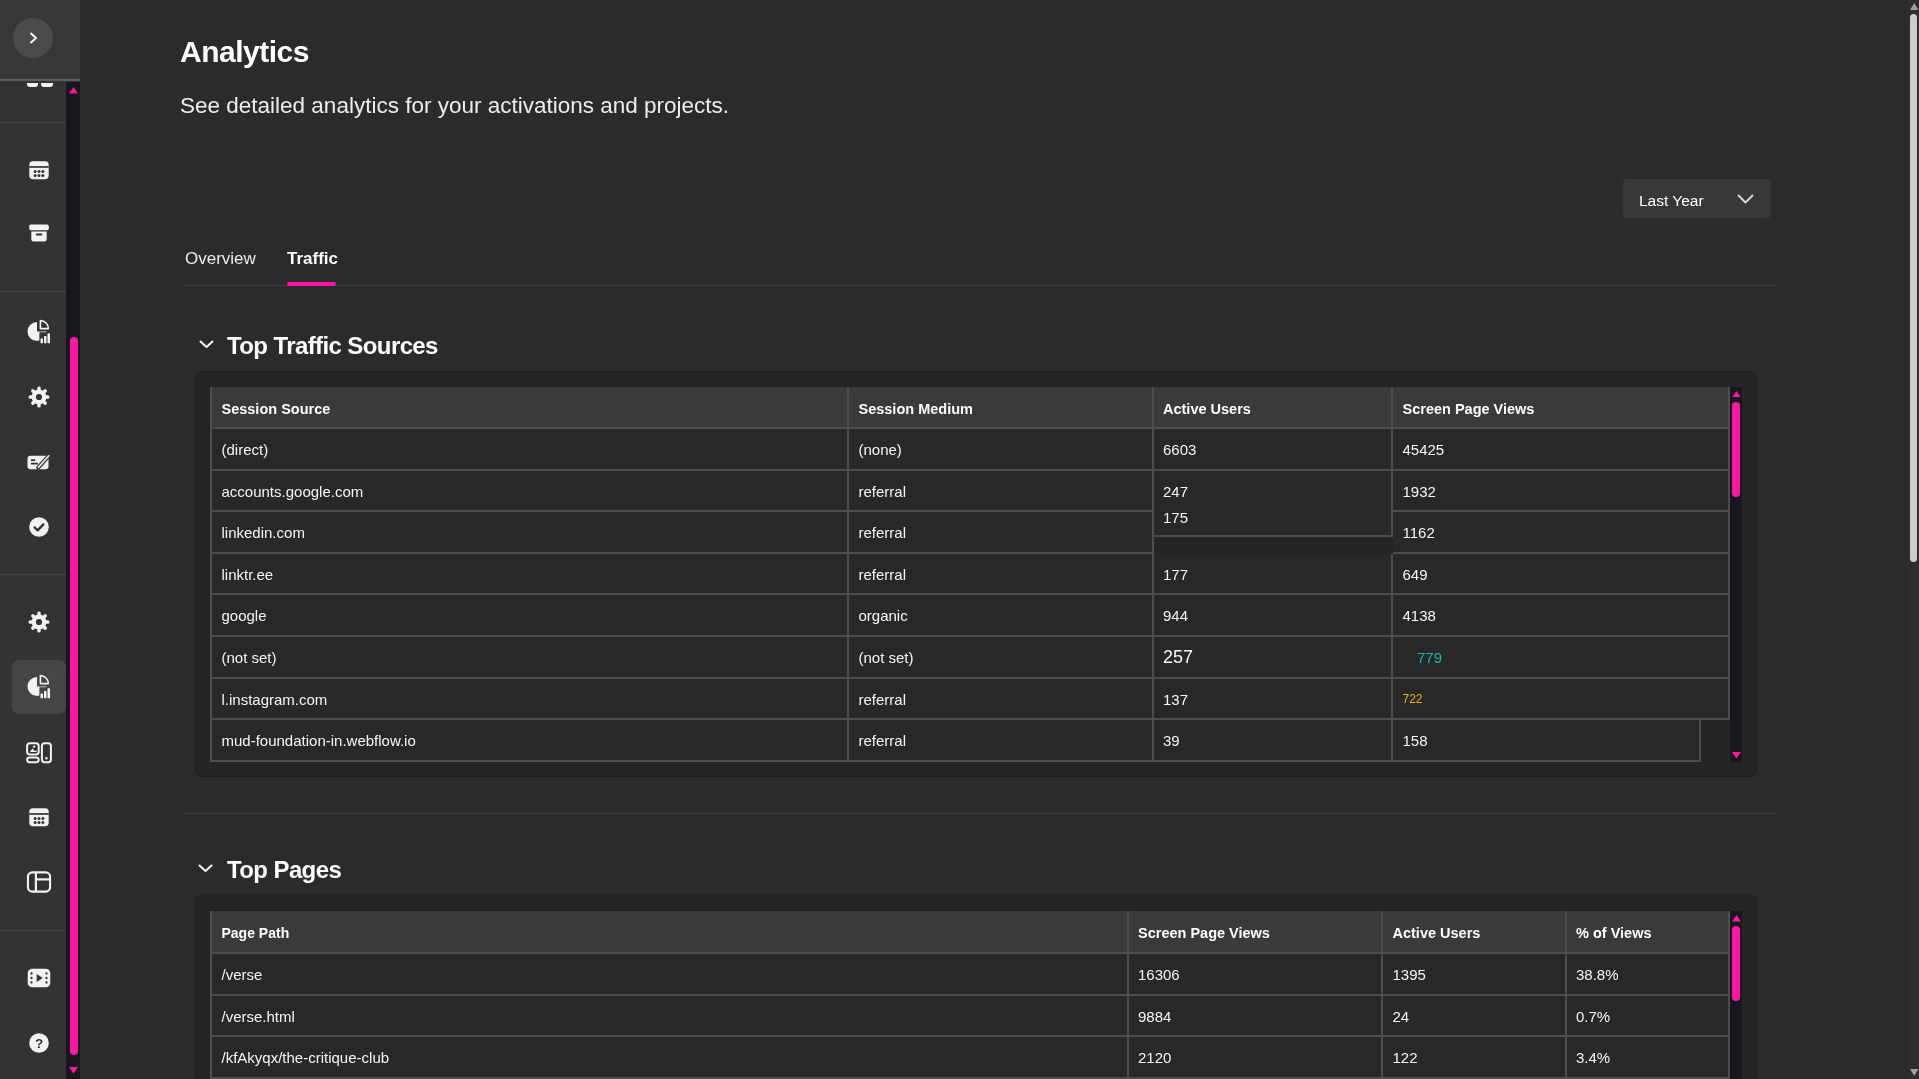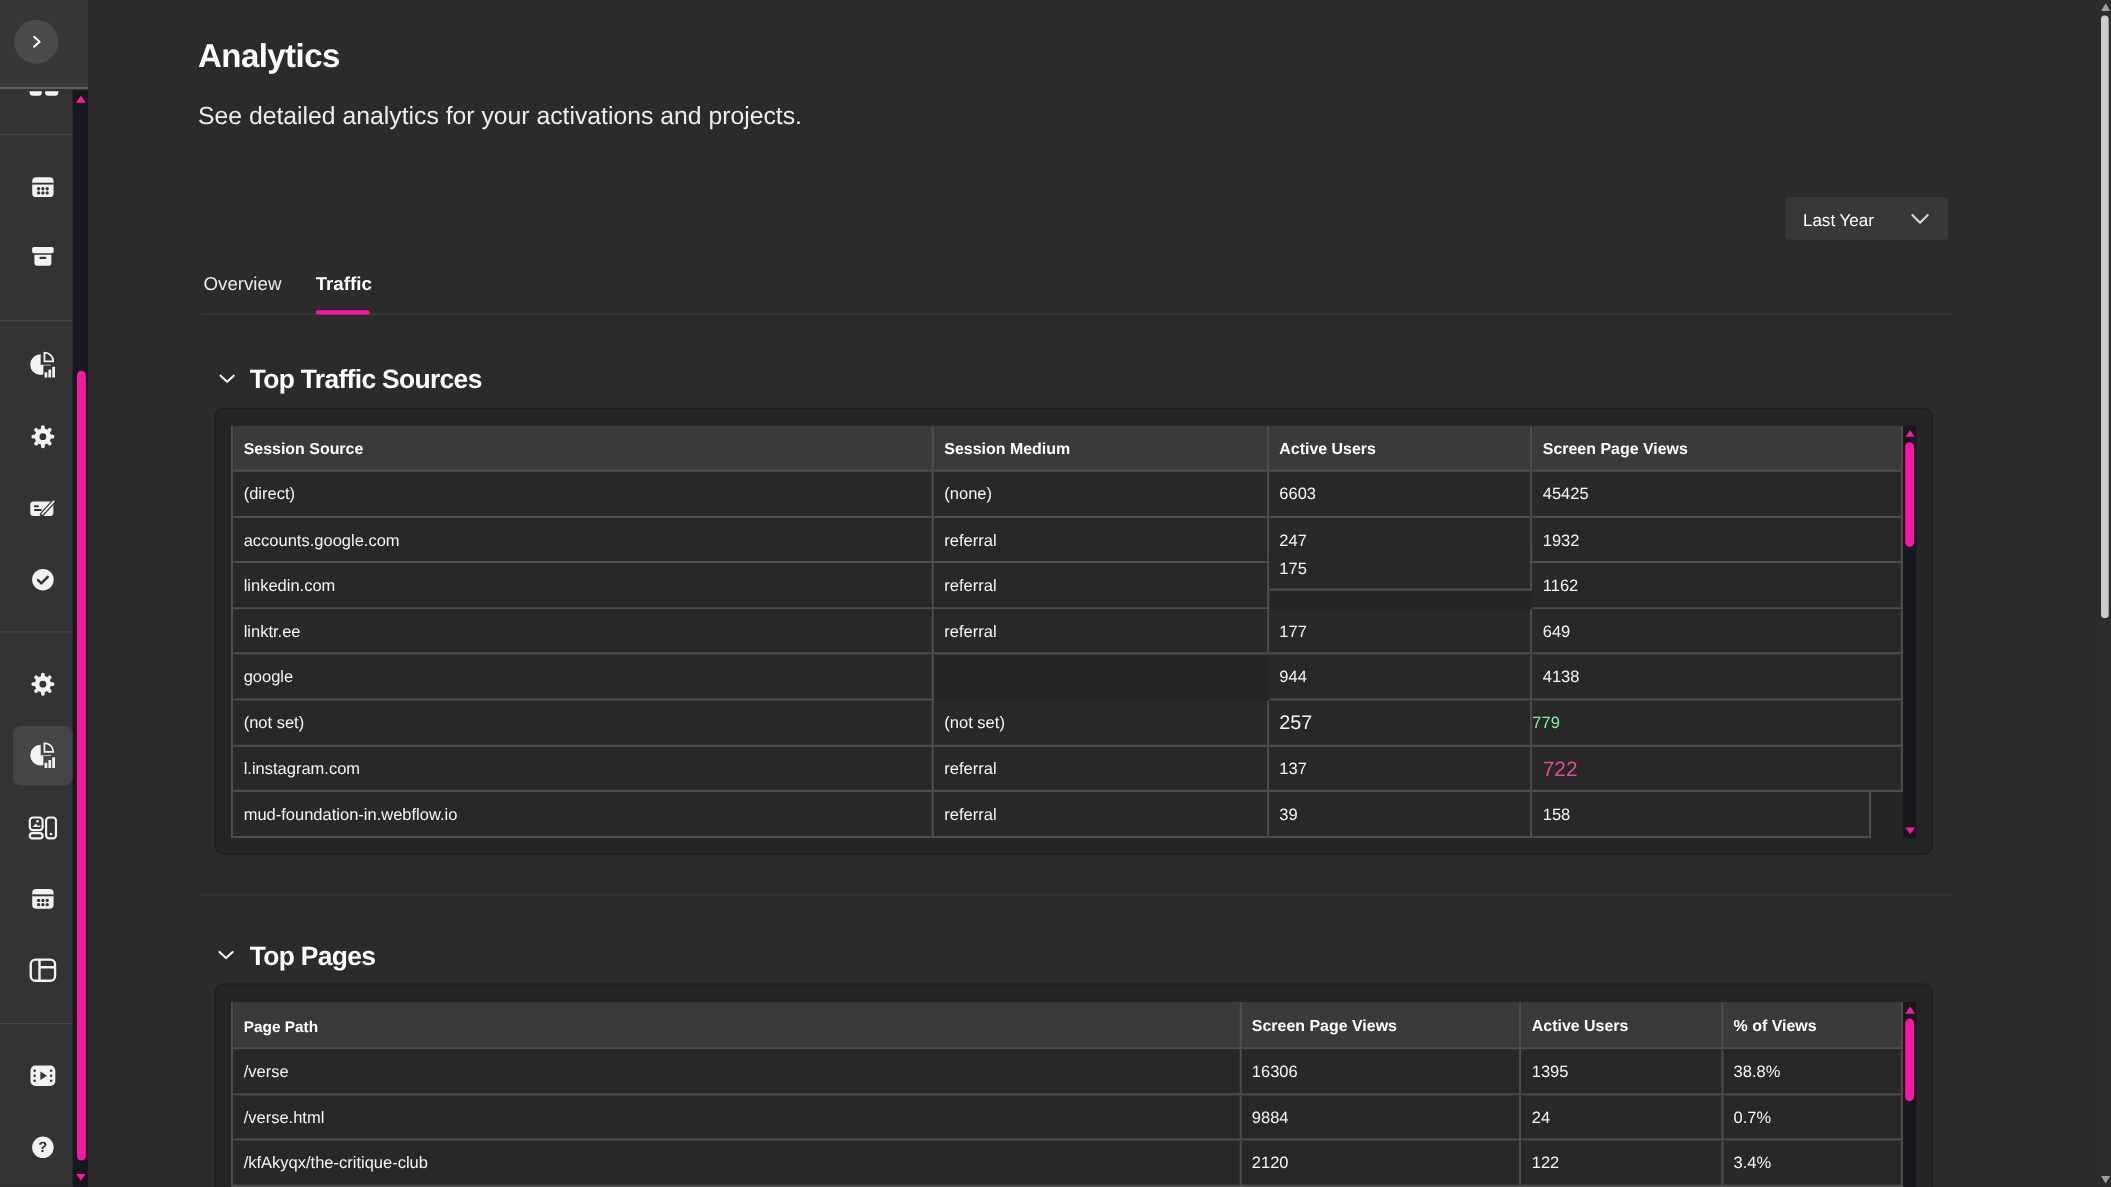--- a/index.html
+++ b/index.html
@@ -250,49 +250,52 @@
     </div>
     <div style="position:absolute;left:941.5px;top:166.86px;width:239.5px;height:41.62px;background:#282828;border-right:2px solid #4d4d4d;border-bottom:2px solid #4d4d4d;">
       <span style="position:absolute;left:9.5px;top:1px;line-height:39.62px;font-size:15px;color:#f5f5f5;white-space:nowrap">177</span>
     </div>
     <div style="position:absolute;left:1181.0px;top:166.86px;width:336.5px;height:41.62px;background:#282828;border-right:2px solid #4d4d4d;border-bottom:2px solid #4d4d4d;">
       <span style="position:absolute;left:9.5px;top:1px;line-height:39.62px;font-size:15px;color:#f5f5f5;white-space:nowrap">649</span>
     </div>
     <div style="position:absolute;left:0.0px;top:208.48000000000002px;width:637px;height:41.62px;background:#282828;border-right:2px solid #4d4d4d;border-bottom:2px solid #4d4d4d;">
       <span style="position:absolute;left:9.5px;top:1px;line-height:39.62px;font-size:15px;color:#f5f5f5;white-space:nowrap">google</span>
     </div>
+    <div style="position:absolute;left:637.0px;top:208.48000000000002px;width:304.5px;height:41.62px;background:#282828;border-right:2px solid #4d4d4d;border-bottom:2px solid #4d4d4d;">
+      <span style="position:absolute;left:9.5px;top:1px;line-height:39.62px;font-size:15px;color:#f5f5f5;white-space:nowrap">organic</span>
+    </div>
     <div style="position:absolute;left:941.5px;top:208.48000000000002px;width:239.5px;height:41.62px;background:#282828;border-right:2px solid #4d4d4d;border-bottom:2px solid #4d4d4d;">
       <span style="position:absolute;left:9.5px;top:1px;line-height:39.62px;font-size:15px;color:#f5f5f5;white-space:nowrap">944</span>
     </div>
     <div style="position:absolute;left:1181.0px;top:208.48000000000002px;width:336.5px;height:41.62px;background:#282828;border-right:2px solid #4d4d4d;border-bottom:2px solid #4d4d4d;">
       <span style="position:absolute;left:9.5px;top:1px;line-height:39.62px;font-size:15px;color:#f5f5f5;white-space:nowrap">4138</span>
     </div>
     <div style="position:absolute;left:0.0px;top:250.10000000000002px;width:637px;height:41.62px;background:#282828;border-right:2px solid #4d4d4d;border-bottom:2px solid #4d4d4d;">
       <span style="position:absolute;left:9.5px;top:1px;line-height:39.62px;font-size:15px;color:#f5f5f5;white-space:nowrap">(not set)</span>
     </div>
     <div style="position:absolute;left:637.0px;top:250.10000000000002px;width:304.5px;height:41.62px;background:#282828;border-right:2px solid #4d4d4d;border-bottom:2px solid #4d4d4d;">
       <span style="position:absolute;left:9.5px;top:1px;line-height:39.62px;font-size:15px;color:#f5f5f5;white-space:nowrap">(not set)</span>
     </div>
     <div style="position:absolute;left:941.5px;top:250.10000000000002px;width:239.5px;height:41.62px;background:#282828;border-right:2px solid #4d4d4d;border-bottom:2px solid #4d4d4d;">
       <span style="position:absolute;left:9.5px;top:1px;line-height:39.62px;font-size:18px;color:#f5f5f5;white-space:nowrap">257</span>
     </div>
     <div style="position:absolute;left:1181.0px;top:250.10000000000002px;width:336.5px;height:41.62px;background:#282828;border-right:2px solid #4d4d4d;border-bottom:2px solid #4d4d4d;">
-      <span style="position:absolute;left:0;top:1px;line-height:39.62px;font-size:15px;color:#86efac;white-space:nowrap">779</span>
+      <span style="position:absolute;left:24px;top:1px;line-height:39.62px;font-size:15px;color:#14b8a6;white-space:nowrap">779</span>
     </div>
     <div style="position:absolute;left:0.0px;top:291.72px;width:637px;height:41.62px;background:#282828;border-right:2px solid #4d4d4d;border-bottom:2px solid #4d4d4d;">
       <span style="position:absolute;left:9.5px;top:1px;line-height:39.62px;font-size:15px;color:#f5f5f5;white-space:nowrap">l.instagram.com</span>
     </div>
     <div style="position:absolute;left:637.0px;top:291.72px;width:304.5px;height:41.62px;background:#282828;border-right:2px solid #4d4d4d;border-bottom:2px solid #4d4d4d;">
       <span style="position:absolute;left:9.5px;top:1px;line-height:39.62px;font-size:15px;color:#f5f5f5;white-space:nowrap">referral</span>
     </div>
     <div style="position:absolute;left:941.5px;top:291.72px;width:239.5px;height:41.62px;background:#282828;border-right:2px solid #4d4d4d;border-bottom:2px solid #4d4d4d;">
       <span style="position:absolute;left:9.5px;top:1px;line-height:39.62px;font-size:15px;color:#f5f5f5;white-space:nowrap">137</span>
     </div>
     <div style="position:absolute;left:1181.0px;top:291.72px;width:336.5px;height:41.62px;background:#282828;border-right:2px solid #4d4d4d;border-bottom:2px solid #4d4d4d;">
-      <span style="position:absolute;left:9.5px;top:1px;line-height:39.62px;font-size:19px;color:#ec4899;white-space:nowrap">722</span>
+      <span style="position:absolute;left:9.5px;top:1px;line-height:39.62px;font-size:12px;color:#eab308;white-space:nowrap">722</span>
     </div>
     <div style="position:absolute;left:0.0px;top:333.34000000000003px;width:637px;height:41.62px;background:#282828;border-right:2px solid #4d4d4d;border-bottom:2px solid #4d4d4d;">
       <span style="position:absolute;left:9.5px;top:1px;line-height:39.62px;font-size:15px;color:#f5f5f5;white-space:nowrap">mud-foundation-in.webflow.io</span>
     </div>
     <div style="position:absolute;left:637.0px;top:333.34000000000003px;width:304.5px;height:41.62px;background:#282828;border-right:2px solid #4d4d4d;border-bottom:2px solid #4d4d4d;">
       <span style="position:absolute;left:9.5px;top:1px;line-height:39.62px;font-size:15px;color:#f5f5f5;white-space:nowrap">referral</span>
     </div>
     <div style="position:absolute;left:941.5px;top:333.34000000000003px;width:239.5px;height:41.62px;background:#282828;border-right:2px solid #4d4d4d;border-bottom:2px solid #4d4d4d;">
       <span style="position:absolute;left:9.5px;top:1px;line-height:39.62px;font-size:15px;color:#f5f5f5;white-space:nowrap">39</span>
     </div>

